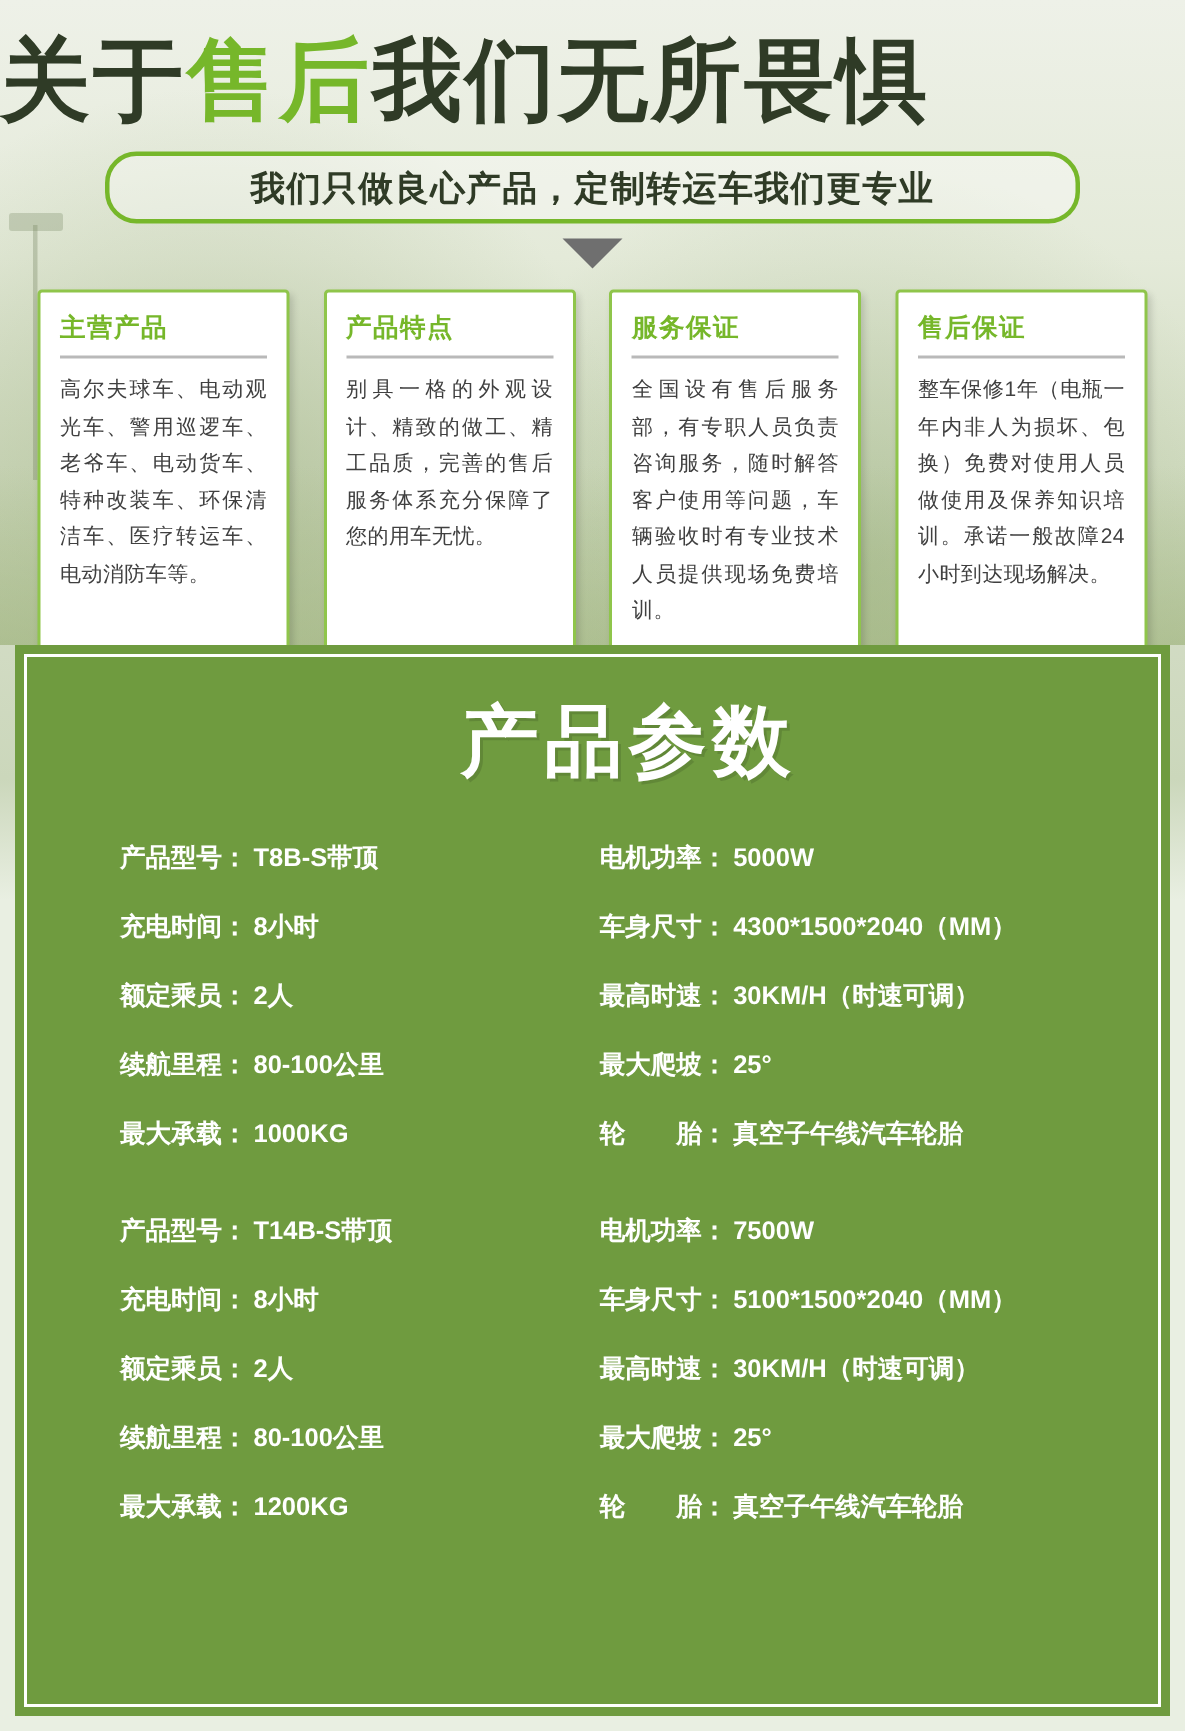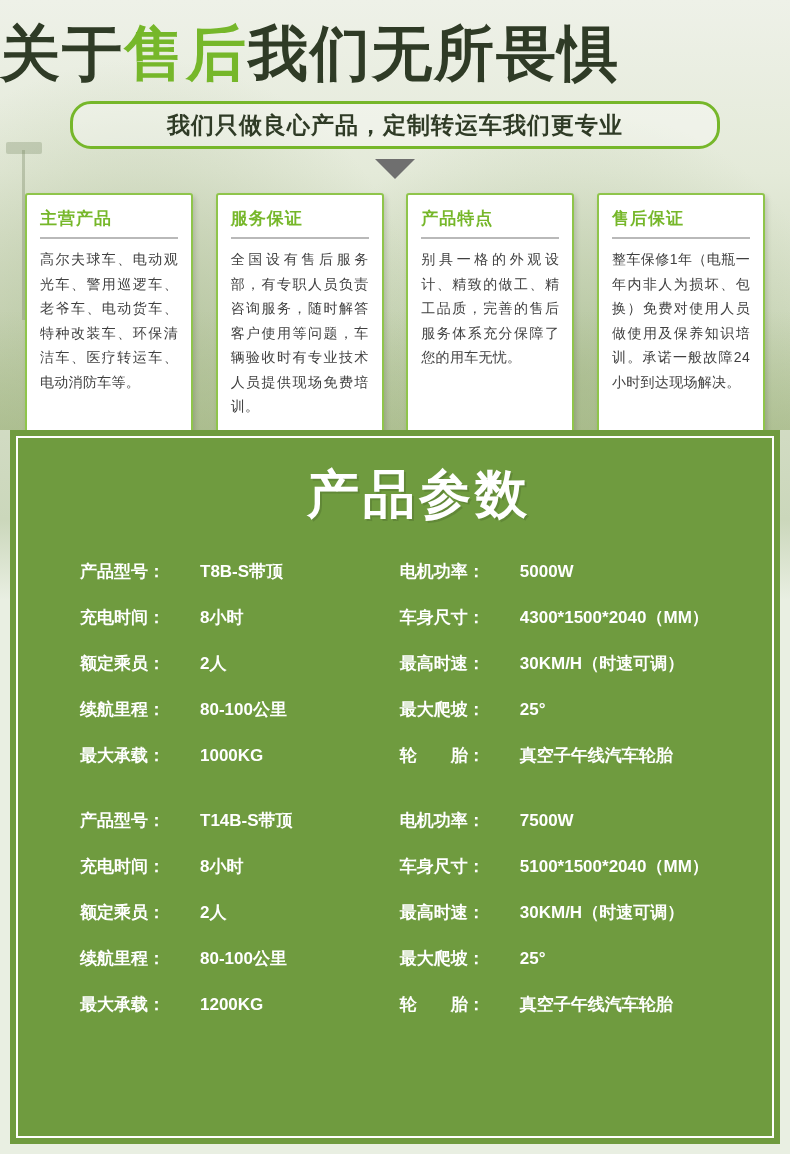--- a/index.html
+++ b/index.html
@@ -177,21 +177,20 @@
     align-items: baseline;
     margin-bottom: 23px;
   }
   .spec-cell {
     display: flex;
     align-items: baseline;
     color: #ffffff;
     font-size: 17px;
     font-weight: bold;
     white-space: nowrap;
-    gap: 31px;
   }
   .spec-cell.left { width: 305px; }
   .spec-cell.right { width: 360px; margin-left: 40px; }
   .spec-label { margin-right: 4px; }
   .spec-value { font-weight: bold; }
 </style>
 </head>
 <body>
 
 <div class="page">
@@ -214,29 +213,29 @@
 
   <div class="cards">
 
     <div class="card">
       <div class="card-title">主营产品</div>
       <div class="card-rule"></div>
       <div class="card-body">高尔夫球车、电动观光车、警用巡逻车、老爷车、电动货车、特种改装车、环保清洁车、医疗转运车、电动消防车等。</div>
     </div>
 
     <div class="card">
+      <div class="card-title">产品特点</div>
+      <div class="card-rule"></div>
+      <div class="card-body">别具一格的外观设计、精致的做工、精工品质，完善的售后服务体系充分保障了您的用车无忧。</div>
+    </div>
+
+    <div class="card">
       <div class="card-title">服务保证</div>
       <div class="card-rule"></div>
       <div class="card-body">全国设有售后服务部，有专职人员负责咨询服务，随时解答客户使用等问题，车辆验收时有专业技术人员提供现场免费培训。</div>
-    </div>
-
-    <div class="card">
-      <div class="card-title">产品特点</div>
-      <div class="card-rule"></div>
-      <div class="card-body">别具一格的外观设计、精致的做工、精工品质，完善的售后服务体系充分保障了您的用车无忧。</div>
     </div>
 
     <div class="card">
       <div class="card-title">售后保证</div>
       <div class="card-rule"></div>
       <div class="card-body">整车保修1年（电瓶一年内非人为损坏、包换）免费对使用人员做使用及保养知识培训。承诺一般故障24小时到达现场解决。</div>
     </div>
 
   </div>
 

